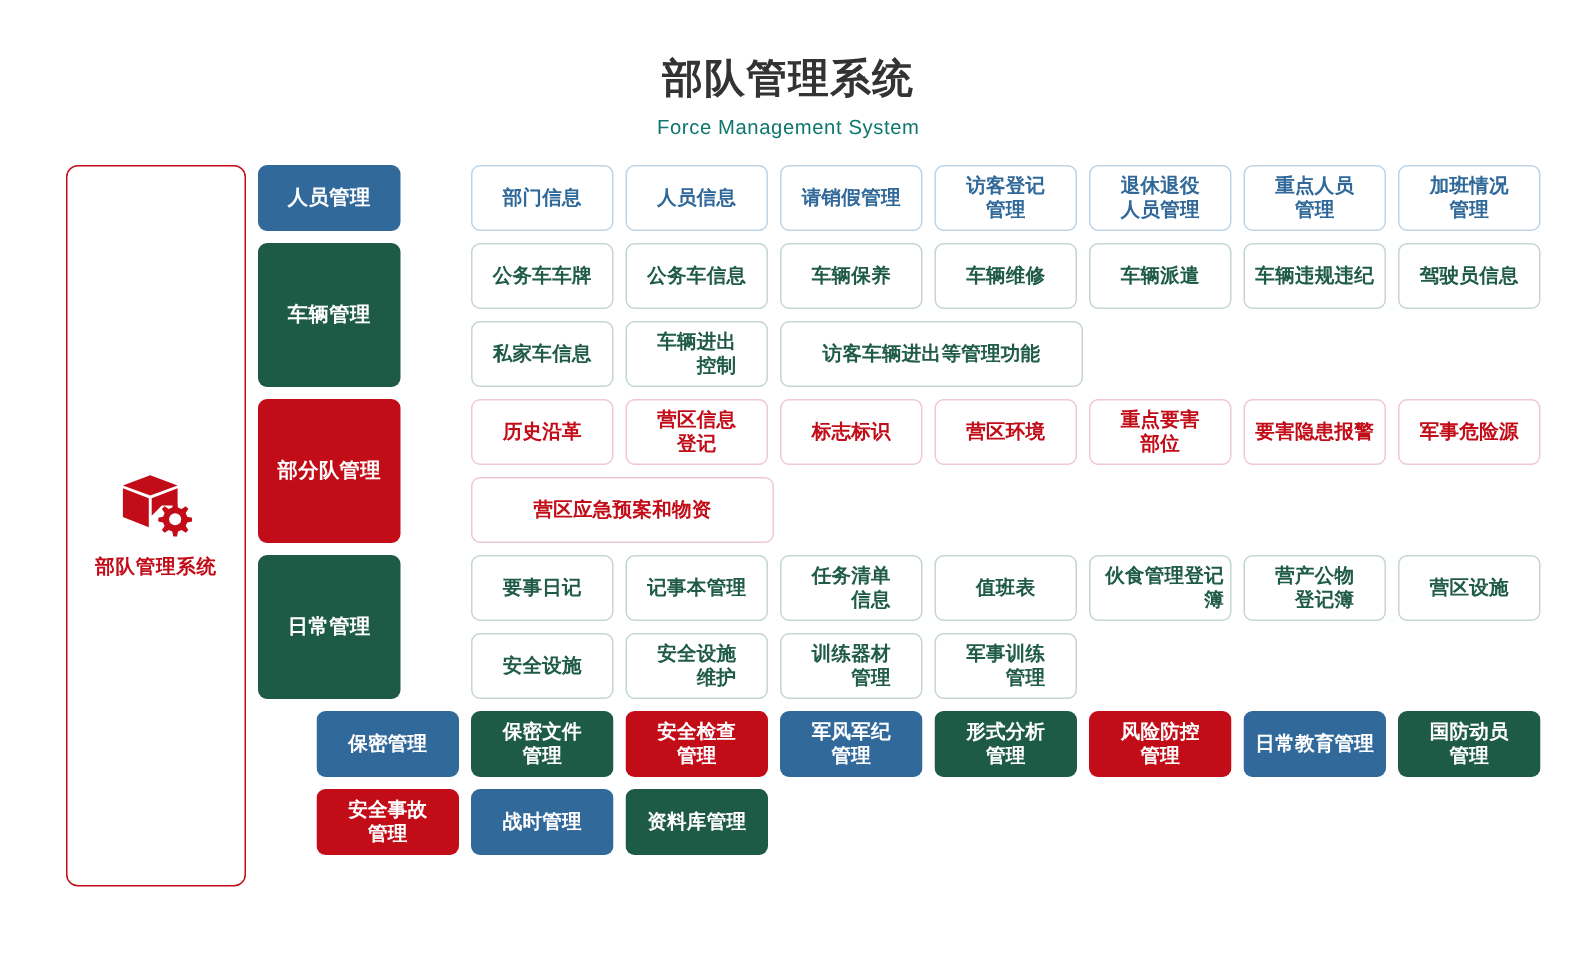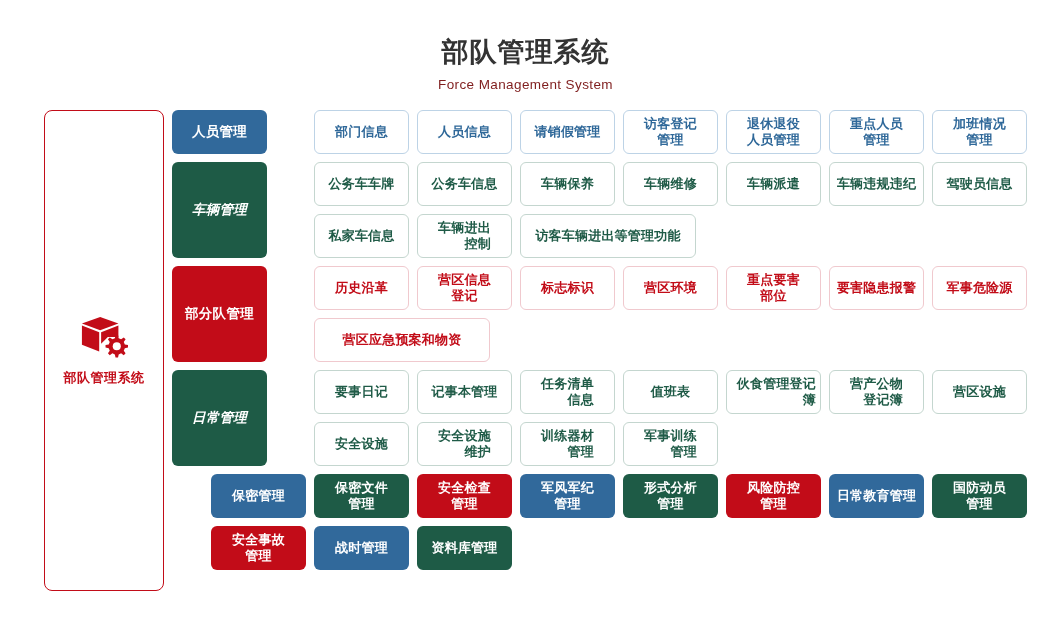--- a/index.html
+++ b/index.html
@@ -31,21 +31,21 @@
     margin: 0;
     font-size: 27px;
     font-weight: bold;
     letter-spacing: 1px;
     color: #333333;
     line-height: 1.2;
   }
   .header .subtitle {
     margin-top: 9px;
     font-size: 13.5px;
-    color: #7f1d1d;
+    color: #0f766e;
     letter-spacing: 0.4px;
   }
 
   
   .body-wrap {
     display: flex;
     align-items: stretch;
     padding: 18px 0 0 44px;
     box-sizing: border-box;
   }
@@ -124,30 +124,30 @@
     display: flex;
     align-items: center;
     justify-content: center;
     text-align: center;
     font-size: 13px;
     font-weight: bold;
     line-height: 1.25;
     padding: 3px 4px;
     letter-spacing: 0.2px;
   }
-  .item.wide { width: 176px; }
+  .item.wide { width: 202px; }
 
   
   .item.o-blue  { border-color: #bdd3e6; color: #2f6899; }
   .item.o-green { border-color: #c4d6cf; color: #1f5b47; text-align: right; }
   .item.o-red   { border-color: #f0c9ce; color: #c20c18; }
 
   
   .fill-blue  { background: #31699b; }
-  .fill-green { background: #1e5b46; font-style: italic; }
+  .fill-green { background: #1e5b46; }
   .fill-red   { background: #c20c18; }
 
   .item.filled {
     border: 1px solid transparent;
     color: #ffffff;
   }
   .item.filled.f-blue  { background: #31699b; }
   .item.filled.f-green { background: #1e5b46; }
   .item.filled.f-red   { background: #c20c18; }
 </style>

